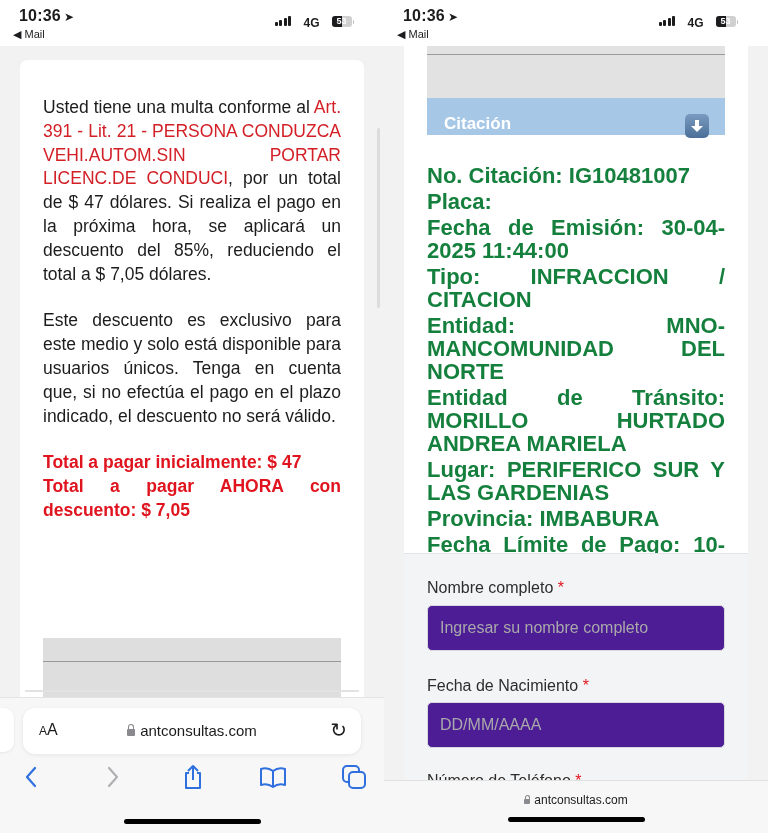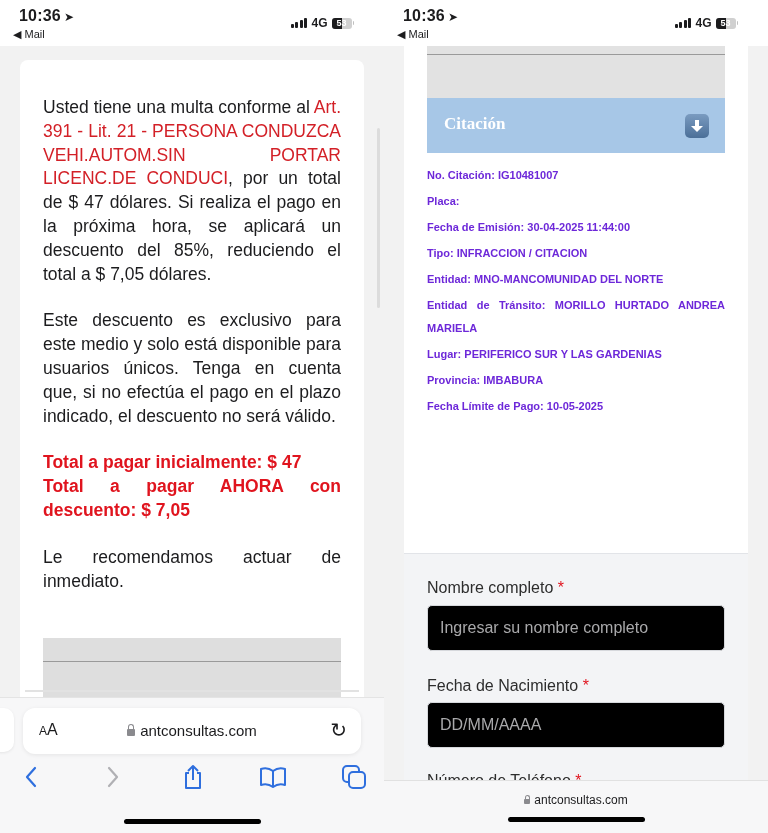--- a/index.html
+++ b/index.html
@@ -8,21 +8,21 @@
 
   .phone { position: absolute; top: 0; width: 384px; height: 833px; overflow: hidden; background: #f2f2f2; }
   .phone.left { left: 0; }
   .phone.right { left: 384px; }
 
   
   .statusbar { position: absolute; top: 0; left: 0; width: 384px; height: 46px; background: #ffffff; z-index: 5; }
   .sb-time { position: absolute; left: 19px; top: 7px; font-size: 16px; font-weight: bold; letter-spacing: 0.2px; }
   .sb-loc { display: inline-block; margin-left: 3px; font-size: 12px; transform: rotate(0deg); }
   .sb-back { position: absolute; left: 13px; top: 28px; font-size: 11px; color: #1c1c1e; }
-  .sb-right { position: absolute; right: 30px; top: 16px; display: flex; align-items: center; gap: 4px; font-size: 12px; font-weight: bold; }
+  .sb-right { position: absolute; right: 30px; top: 16px; display: flex; align-items: flex-start; gap: 12px; font-size: 12px; font-weight: bold; }
   .signal { display: flex; align-items: flex-end; gap: 1.5px; height: 10px; }
   .signal span { width: 3px; background: #1c1c1e; border-radius: 1px; }
   .signal span:nth-child(1) { height: 4px; }
   .signal span:nth-child(2) { height: 6px; }
   .signal span:nth-child(3) { height: 8px; }
   .signal span:nth-child(4) { height: 10px; }
   .battery { display: inline-flex; align-items: center; }
   .battery-body { width: 20px; height: 11px; border-radius: 3px; background: #d0d0d0; position: relative; overflow: hidden; font-size: 9px; line-height: 11px; text-align: center; color: #fff; font-weight: bold; }
   .battery-fill { position: absolute; left: 0; top: 0; bottom: 0; width: 53%; background: #1c1c1e; }
   .battery-label { position: relative; z-index: 1; }
@@ -50,29 +50,29 @@
   .reload { position: absolute; right: 14px; top: 10px; font-size: 20px; color: #1c1c1e; }
   .toolbar { position: absolute; left: 0; right: 0; top: 64px; height: 32px; }
   .tb-btn { position: absolute; top: 0; height: 30px; display: flex; align-items: center; justify-content: center; color: #2f6fde; }
   .tb-btn svg { display: block; }
   .home-ind { position: absolute; left: 124px; top: 819px; width: 137px; height: 5px; background: #000; border-radius: 3px; z-index: 6; }
 
   
   .card-right { position: absolute; left: 20px; top: 46px; width: 344px; height: 740px; background: #ffffff; }
   .r-gray { position: absolute; left: 23px; top: 0; width: 298px; height: 52px; background: #e2e2e2; }
   .r-gray .line { position: absolute; left: 0; right: 0; top: 8px; height: 1px; background: #9a9a9a; }
-  .citacion-bar { position: absolute; left: 23px; top: 52px; width: 298px; height: 55px; background: #a7c7e7; font-family: Liberation Serif, serif; }
+  .citacion-bar { position: absolute; left: 23px; top: 52px; width: 298px; height: 37px; background: #a7c7e7; }
   .citacion-title { position: absolute; left: 17px; top: 16px; font-size: 17px; font-weight: bold; color: #ffffff; }
   .dl-btn { position: absolute; right: 16px; top: 16px; width: 24px; height: 24px; border-radius: 5px; background: linear-gradient(#7a9bc0, #4b6f98); display: flex; align-items: center; justify-content: center; }
   .details { position: absolute; left: 23px; top: 118px; width: 298px; }
-  .det-row { font-size: 11px; line-height: 23px; font-weight: bold; color: #6d28d9; text-align: justify; margin-bottom: 3px; }
+  .det-row { font-size: 22px; line-height: 23px; font-weight: bold; color: #15803d; text-align: justify; margin-bottom: 3px; }
   .form-area { position: absolute; left: 20px; top: 553px; width: 344px; height: 280px; background: #f3f4f6; border-top: 1px solid #e2e4e8; }
   .field-label { position: absolute; left: 23px; font-size: 16px; color: #2d2d2d; }
   .req { color: #e0141e; }
-  .field-input { position: absolute; left: 23px; width: 298px; height: 46px; background: #000000; border: 1px solid #d6d8dc; border-radius: 5px; font-size: 16px; color: #a3a3a3; padding: 0 12px; font-family: "Liberation Sans", sans-serif; }
+  .field-input { position: absolute; left: 23px; width: 298px; height: 46px; background: #4c1d95; border: 1px solid #d6d8dc; border-radius: 5px; font-size: 16px; color: #a3a3a3; padding: 0 12px; font-family: "Liberation Sans", sans-serif; }
   .field-input::placeholder { color: #a9a9ab; }
   .partial-label { position: absolute; left: 23px; top: 218px; font-size: 16px; color: #2d2d2d; }
   .r-safari { position: absolute; left: 0; top: 780px; width: 384px; height: 53px; background: #f7f7f8; border-top: 1px solid #e1e1e1; z-index: 4; }
   .r-url { position: absolute; left: 0; right: 0; top: 12px; text-align: center; font-size: 12px; color: #1c1c1e; }
   .r-url .lock { width: 6px; height: 5px; margin-right: 4px; }
   .r-url .lock::before { width: 3px; height: 4px; top: -4px; left: 0.5px; border-width: 1px; }
   .home-ind-r { position: absolute; left: 508px; top: 817px; width: 137px; height: 5px; background: #000; border-radius: 3px; z-index: 6; }
 </style>
 </head>
 <body>
@@ -96,21 +96,20 @@
     </div>
   </div>
 
   <div class="card-left">
     <p class="para"><span>Usted tiene una multa conforme al </span><span class="red">Art. 391 - Lit. 21 - PERSONA CONDUZCA VEHI.AUTOM.SIN PORTAR LICENC.DE CONDUCI</span><span>, por un total de $ 47 dólares. Si realiza el pago en la próxima hora, se aplicará un descuento del 85%, reduciendo el total a $ 7,05 dólares.</span></p>
     <p class="para">Este descuento es exclusivo para este medio y solo está disponible para usuarios únicos. Tenga en cuenta que, si no efectúa el pago en el plazo indicado, el descuento no será válido.</p>
     <div class="totals">
       <div>Total a pagar inicialmente: $ 47</div>
       <div>Total a pagar AHORA con descuento: $ 7,05</div>
     </div>
-    <p class="para">Le recomendamos actuar de inmediato.</p>
     <div class="gray-block">
         <div class="line"></div>
       </div>
   </div>
   <div class="scroll-ind"></div>
   <div class="hline-faint"></div>
 
   <div class="safari-bar">
     <div class="addr-left-stub"></div>
     <div class="addr">

